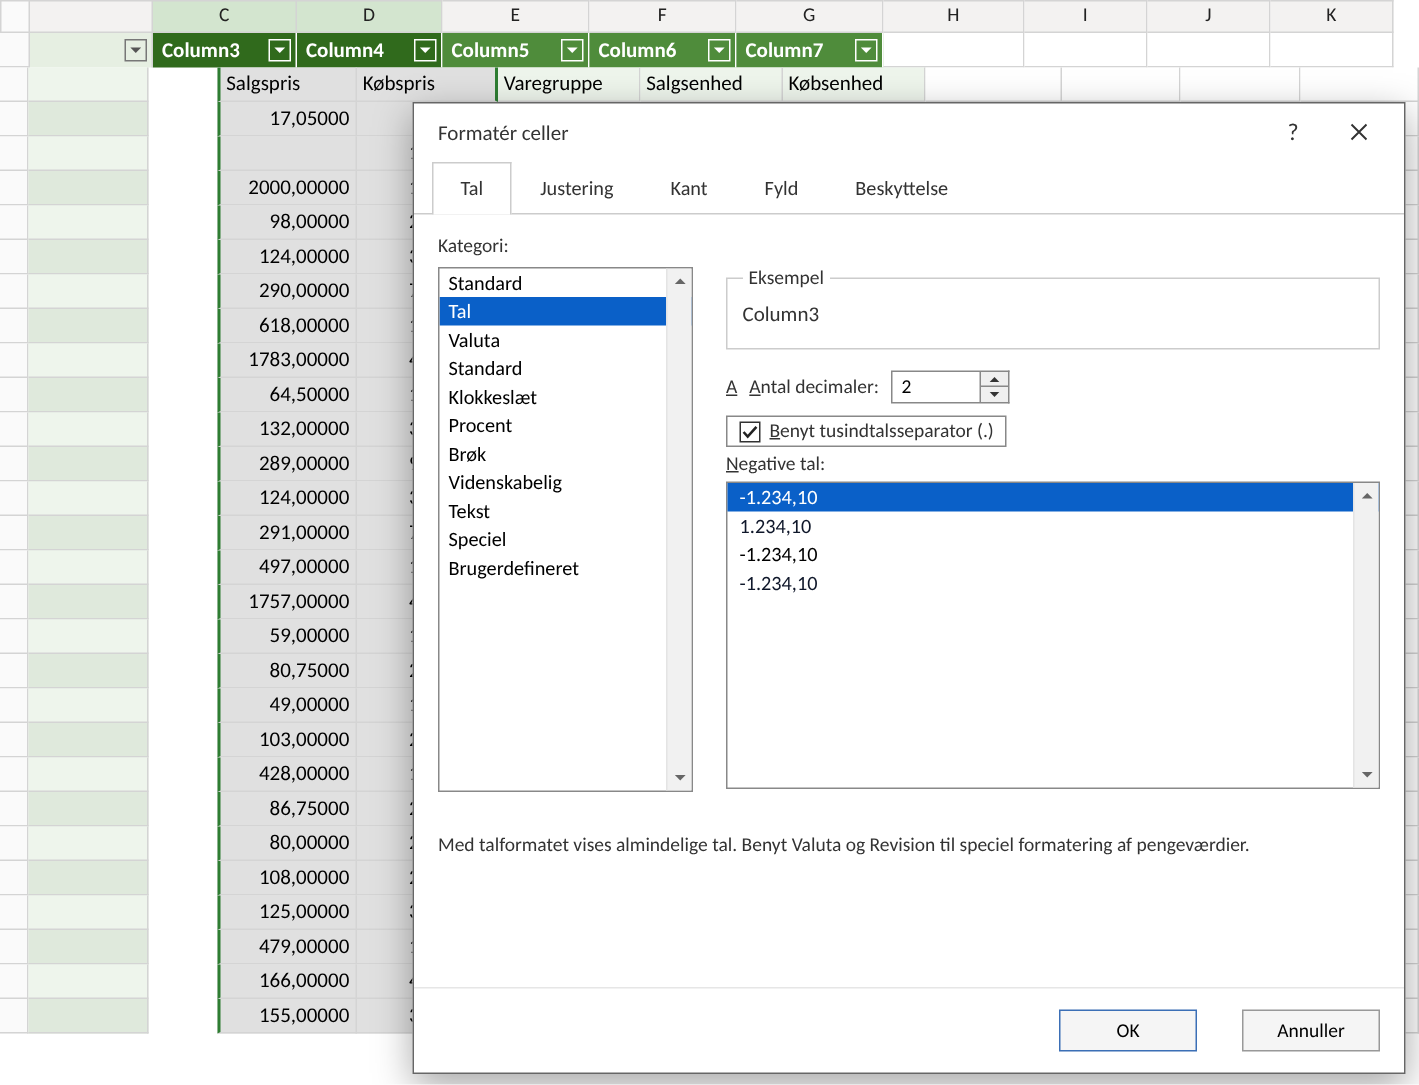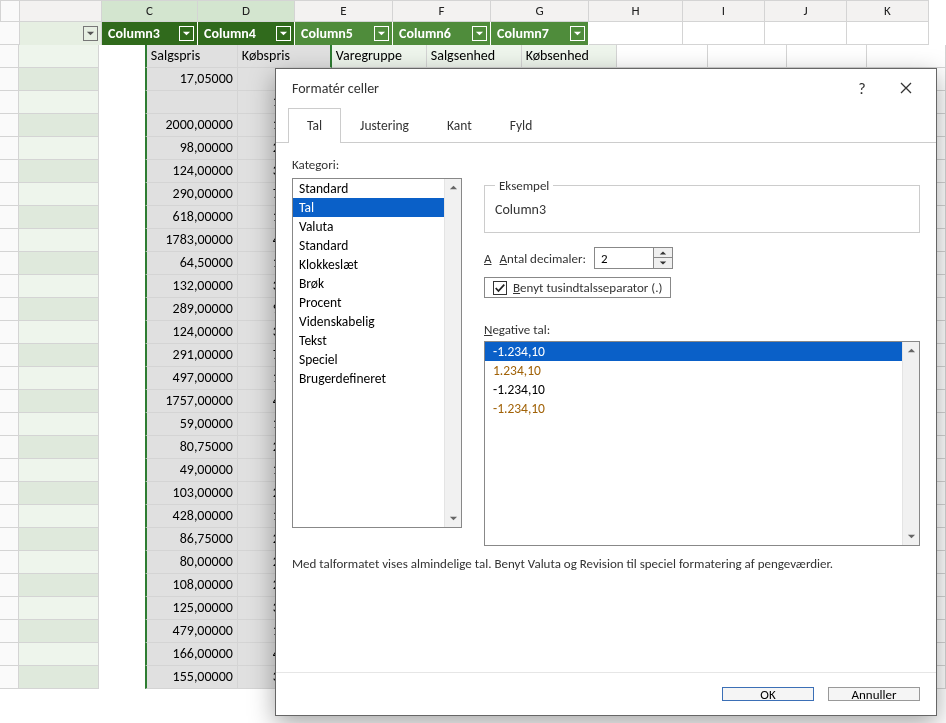--- a/index.html
+++ b/index.html
@@ -78,25 +78,25 @@
   .spin .btns{display:flex;flex-direction:column;border:1px solid #888;border-left:none;height:22px;}
   .spin .btns div{width:18px;height:11px;display:flex;align-items:center;justify-content:center;background:#efefef;border-bottom:1px solid #888;}
   .spin .btns div:last-child{border-bottom:none;}
   .spin .btns svg{width:8px;height:8px;fill:#333;}
   .chk{display:flex;align-items:center;gap:6px;border:1px solid #888;padding:2px 8px;width:fit-content;}
   .chk .box{width:14px;height:14px;border:1px solid #333;display:flex;align-items:center;justify-content:center;}
   .chk .box svg{width:12px;height:12px;stroke:#222;stroke-width:2;fill:none;}
   .neglist{margin-top:4px;border:1px solid #888;height:205px;position:relative;background:#fff;font-size:13.5px;padding:0;}
   .neglist .nitem{padding:1px 8px;}
   .neglist .nitem.sel{background:#0a60c8;color:#fff;}
-  .neglist .nitem.red{color:#a16207;}
+  .neglist .nitem.red{color:#0f172a;}
   .neglist .sbar{position:absolute;right:0;top:0;width:17px;height:100%;background:#f1f1f1;display:flex;flex-direction:column;justify-content:space-between;align-items:center;border-left:1px solid #e4e4e4;}
-  .desc{font-size:13px;color:#333;margin-top:10px;}
+  .desc{font-size:13px;color:#333;margin-top:28px;}
   .dlg-buttons{display:flex;justify-content:flex-end;gap:14px;padding:14px 16px;border-top:1px solid #e6e6e6;}
-  .btn{width:92px;height:14px;border:1px solid #999;background:#f5f5f5;font-size:13px;display:flex;align-items:center;justify-content:center;}
+  .btn{width:92px;height:28px;border:1px solid #999;background:#f5f5f5;font-size:13px;display:flex;align-items:center;justify-content:center;margin-left:16px;}
   .btn.primary{border:1.5px solid #3b6fb6;}
 </style>
 </head>
 <body>
 
 <div class="sheet">
 
   <div class="col-letters">
     <div class="col-letter cA"></div>
     <div class="col-letter cB"></div>
@@ -545,36 +545,37 @@
           <path d="M2 2l10 10M12 2L2 12" stroke-width="1.3" fill="none"></path>
         </svg>
     </div>
   </div>
 
   <div class="tabs">
     <div class="tab active">Tal</div>
     <div class="tab">Justering</div>
     <div class="tab">Kant</div>
     <div class="tab">Fyld</div>
+    <div class="tab">Beskyttelse</div>
   </div>
 
   <div class="body">
     <div class="lbl"><span>Kategori:</span></div>
 
     <div class="columns">
 
       <div class="catbox">
         <div id="cat-items">
             <div class="item">Standard</div>
             <div class="item sel">Tal</div>
             <div class="item">Valuta</div>
             <div class="item">Standard</div>
             <div class="item">Klokkeslæt</div>
+            <div class="item">Procent</div>
             <div class="item">Brøk</div>
-            <div class="item">Procent</div>
             <div class="item">Videnskabelig</div>
             <div class="item">Tekst</div>
             <div class="item">Speciel</div>
             <div class="item">Brugerdefineret</div>
           </div>
         <div class="sbar">
           <div class="arr">
               <svg viewBox="0 0 10 10">
                 <path d="M1 7l4-4 4 4z"></path>
               </svg>
@@ -616,21 +617,21 @@
 
         <div class="chk">
           <div class="box">
             <svg viewBox="0 0 14 14">
                 <path d="M2 7l3.2 3.5L12 3"></path>
               </svg>
           </div>
           <span class="lbl" id="thou-label"><u>B</u>enyt tusindtalsseparator (.)</span>
         </div>
 
-        <div class="lbl" style="margin-top:24px;" id="neg-label"><u>N</u>egative tal:</div>
+        <div class="lbl" style="margin-top:4px;" id="neg-label"><u>N</u>egative tal:</div>
 
         <div class="neglist">
           <div id="neg-items">
               <div class="nitem sel">-1.234,10</div>
               <div class="nitem red">1.234,10</div>
               <div class="nitem">-1.234,10</div>
               <div class="nitem red">-1.234,10</div>
             </div>
           <div class="sbar">
             <div class="arr">

